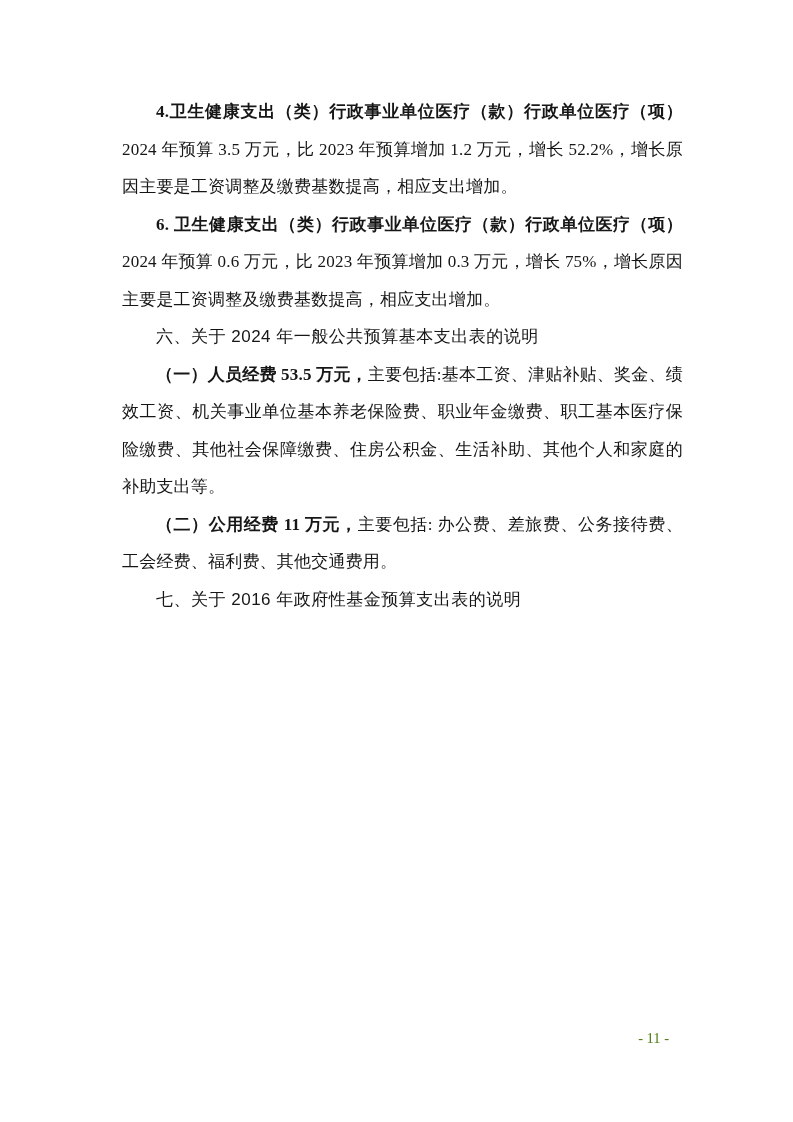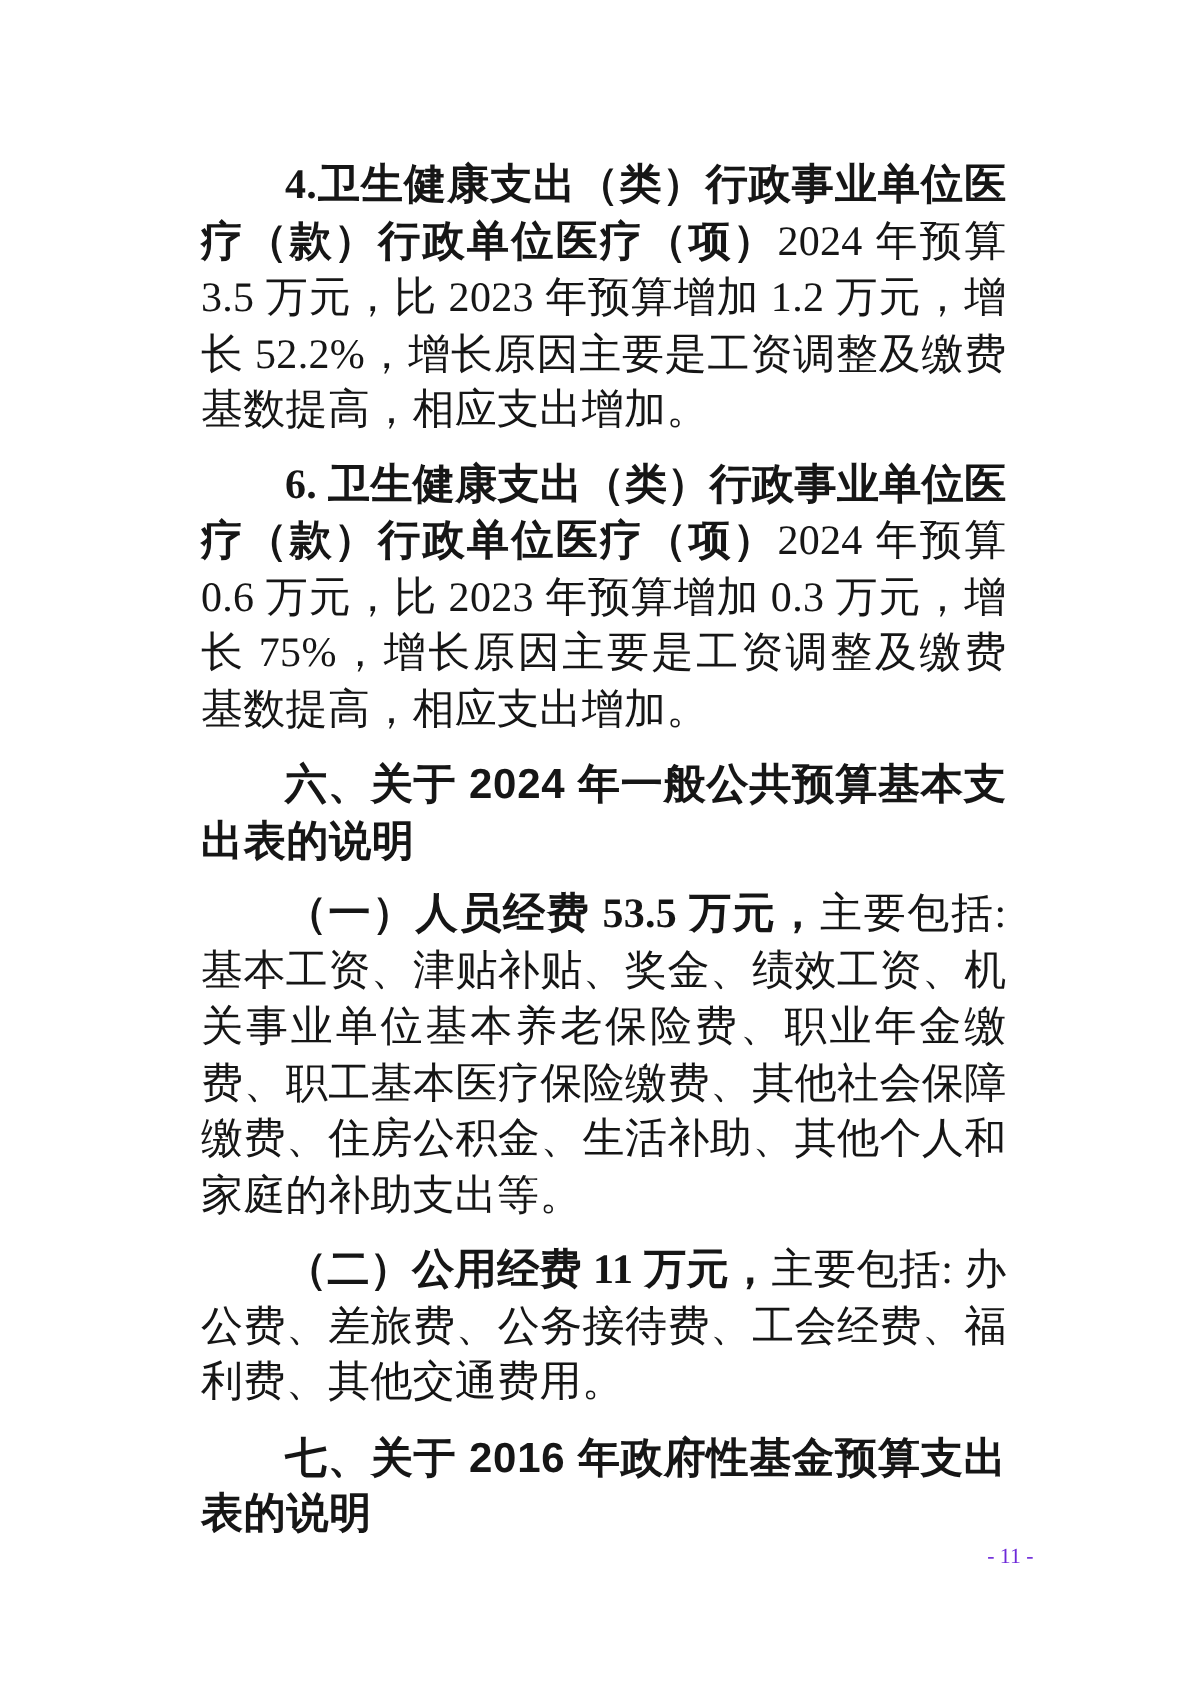--- a/index.html
+++ b/index.html
@@ -20,45 +20,45 @@
     inset: 0;
     background: #ffffff;
   }
   .doc-body {
     position: absolute;
     top: 93px;
     left: 122px;
     width: 561px;
   }
   p.para {
-    margin: 12px;
-    font-size: 28px;
+    margin: 0;
+    font-size: 17px;
     line-height: 37.5px;
     text-align: justify;
     text-align-last: left;
     text-justify: inter-character;
     text-indent: 2em;
     letter-spacing: 0.2px;
   }
   p.para .lead {
     font-weight: 700;
   }
   p.heading {
     font-family: "Liberation Sans", "DejaVu Sans", sans-serif;
-    font-weight: 700;
+    font-weight: 400;
     letter-spacing: 0.5px;
   }
   .page-number {
     position: absolute;
     top: 1027px;
-    right: 104px;
+    right: 124px;
     font-size: 14.5px;
     line-height: 22px;
     font-family: "Liberation Serif", "DejaVu Serif", serif;
-    color: #6d28d9;
+    color: #4d7c0f;
   }
 </style>
 </head>
 <body>
 
 <div class="page">
   <div class="doc-body">
 
     <p class="para"><span class="lead">4.卫生健康支出（类）行政事业单位医疗（款）行政单位医疗（项）</span><span>2024 年预算 3.5 万元，比 2023 年预算增加 1.2 万元，增长 52.2%，增长原因主要是工资调整及缴费基数提高，相应支出增加。</span></p>
 

